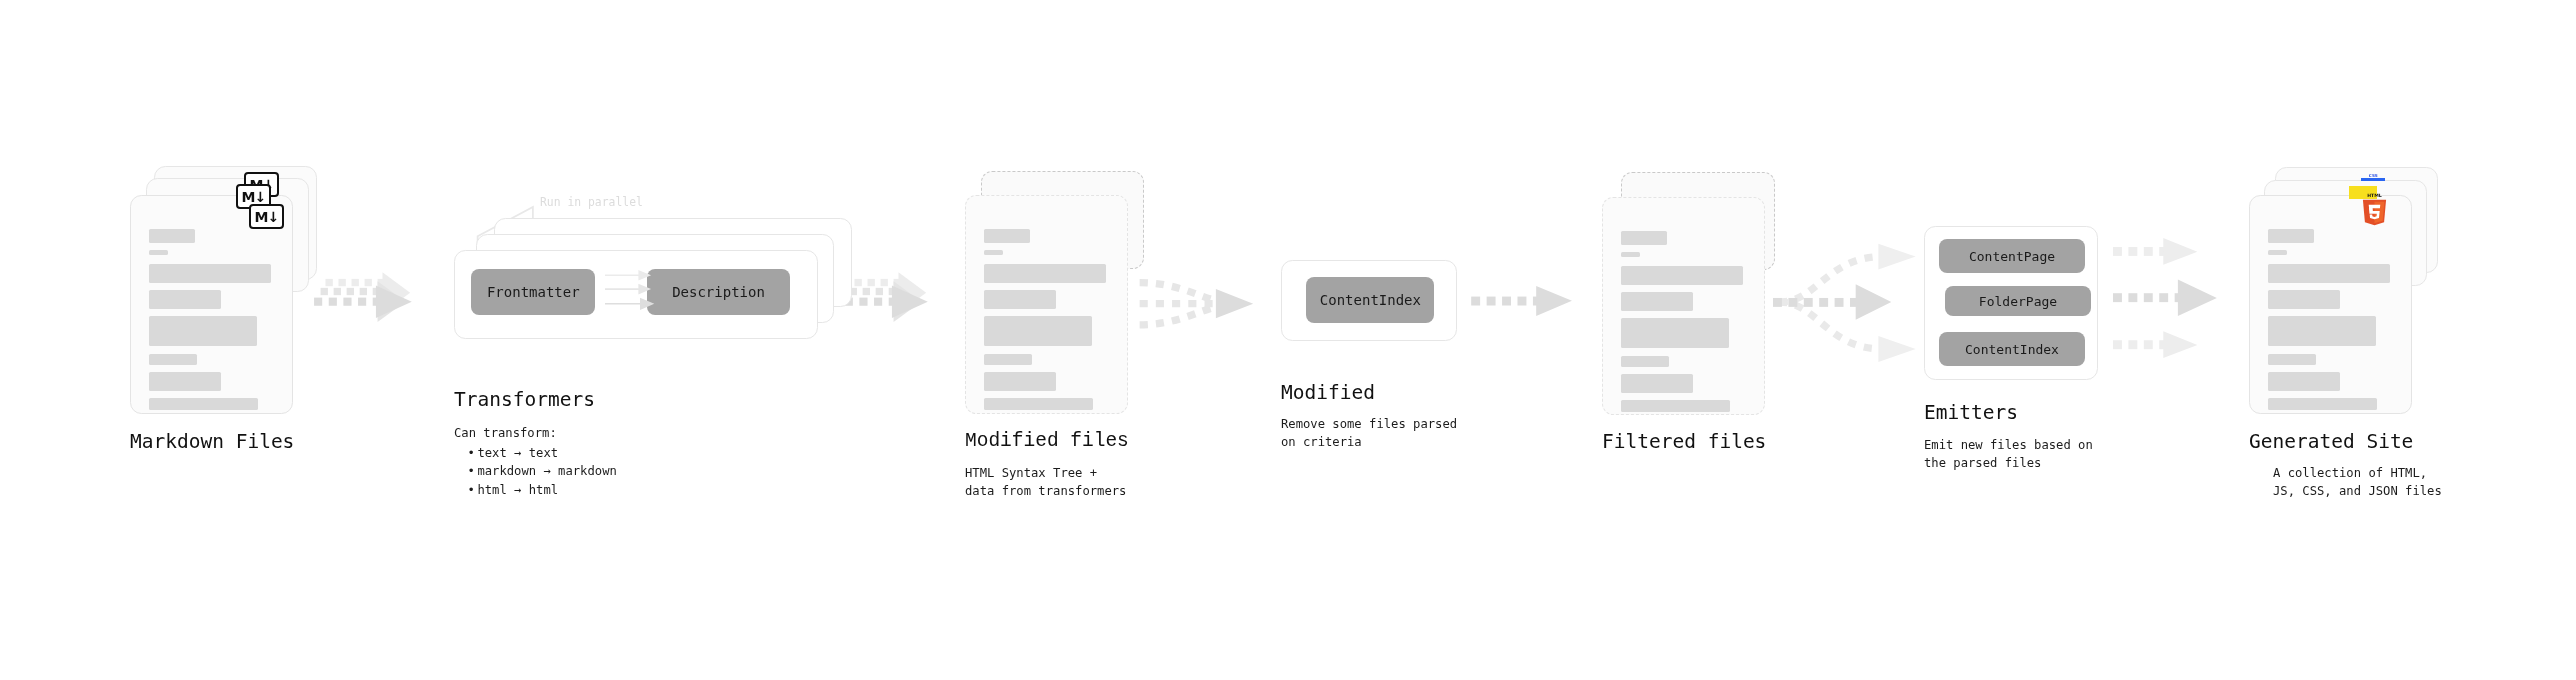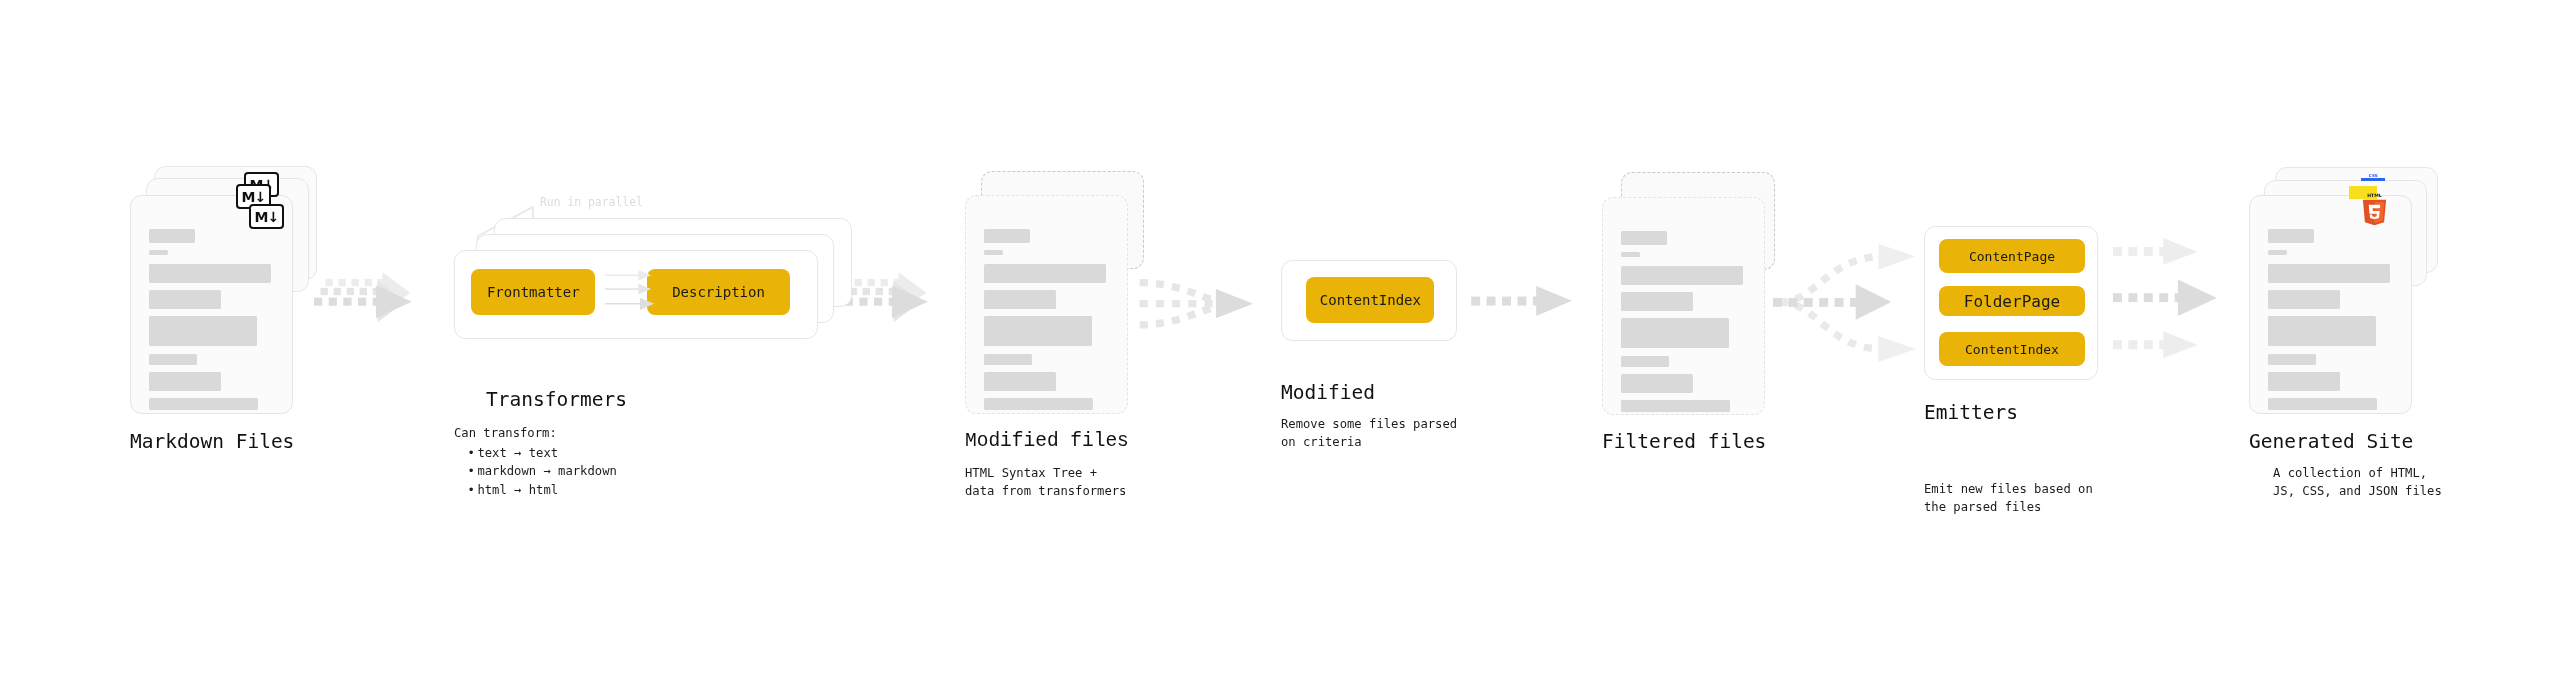--- a/index.html
+++ b/index.html
@@ -60,21 +60,21 @@
     position:absolute;
     background:#ffffff;
     border:1.6px solid #e6e6e6;
     border-radius:11.4px;
     box-sizing:border-box;
   }
   .pbox.l2{z-index:2;}
   .pbox.l1{z-index:1;}
   .chip{
     position:absolute;
-    background:#eab308;
+    background:#a3a3a3;
     border-radius:8.1px;
     display:flex;align-items:center;justify-content:center;
     font-size:14px;color:#1a1a1a;
     white-space:nowrap;
     box-sizing:border-box;
   }
   .chip.ghost{background:#eaeaea;color:transparent;}
   .chip.ghost2{background:#e3e3e3;color:transparent;}
 
   
@@ -190,21 +190,21 @@
       <g stroke="#e6e6e6" stroke-width="2" fill="#e6e6e6">
         <line x1="0" y1="22" x2="42" y2="22"></line>
           <polygon points="42,17 54,22 42,27"></polygon>
       </g>
       <g stroke="#dedede" stroke-width="2" fill="#dedede">
         <line x1="0" y1="40" x2="44" y2="40"></line>
           <polygon points="44,34 58,40 44,46"></polygon>
       </g>
     </svg>
   </div>
-  <div class="title" style="left:454px;top:388px;margin-left:32px;">Transformers</div>
+  <div class="title" style="left:454px;top:388px;">Transformers</div>
   <div class="sub" style="left:454px;top:425px;">Can transform:</div>
   <div class="sublist" style="left:466px;top:444px;">
     <div class="li">text → text</div>
     <div class="li">markdown → markdown</div>
     <div class="li">html → html</div>
   </div>
 
   <svg class="abs" style="left:830px;top:274px;" width="106" height="57" viewBox="0 0 130 70">
     <g fill="#ececec">
       <rect x="14" y="6" width="9" height="9"></rect>
@@ -308,25 +308,25 @@
       <rect x="38" y="85" width="11" height="11"></rect>
         <rect x="57" y="85" width="11" height="11"></rect>
       <rect x="76" y="85" width="11" height="11"></rect>
         <rect x="95" y="85" width="11" height="11"></rect>
       <polygon points="102,68 146,90 102,112"></polygon>
     </g>
   </svg>
 
   <div class="pbox" style="left:1924px;top:226px;width:174px;height:154px;">
     <div class="chip" style="left:14px;top:12.2px;width:146px;height:34px;font-size:13px;">ContentPage</div>
-    <div class="chip" style="left:14px;top:59px;width:146px;height:30px;font-size:16px;">FolderPage</div>
+    <div class="chip" style="left:20px;top:59px;width:146px;height:30px;font-size:13px;">FolderPage</div>
     <div class="chip" style="left:14px;top:105px;width:146px;height:34px;font-size:13px;">ContentIndex</div>
   </div>
   <div class="title" style="left:1924px;top:401px;">Emitters</div>
-  <div class="sub" style="left:1924px;top:437px;margin-top:44px;">Emit new files based on
+  <div class="sub" style="left:1924px;top:437px;">Emit new files based on
 the parsed files</div>
 
   <svg class="abs" style="left:2113px;top:234px;" width="146" height="146" viewBox="0 0 180 180">
     <g fill="#ededed">
       <rect x="0" y="16" width="11" height="11"></rect>
         <rect x="19" y="16" width="11" height="11"></rect>
       <rect x="38" y="16" width="11" height="11"></rect>
         <rect x="57" y="16" width="11" height="11"></rect>
       <polygon points="62,5 104,22 62,38"></polygon>
     </g>

